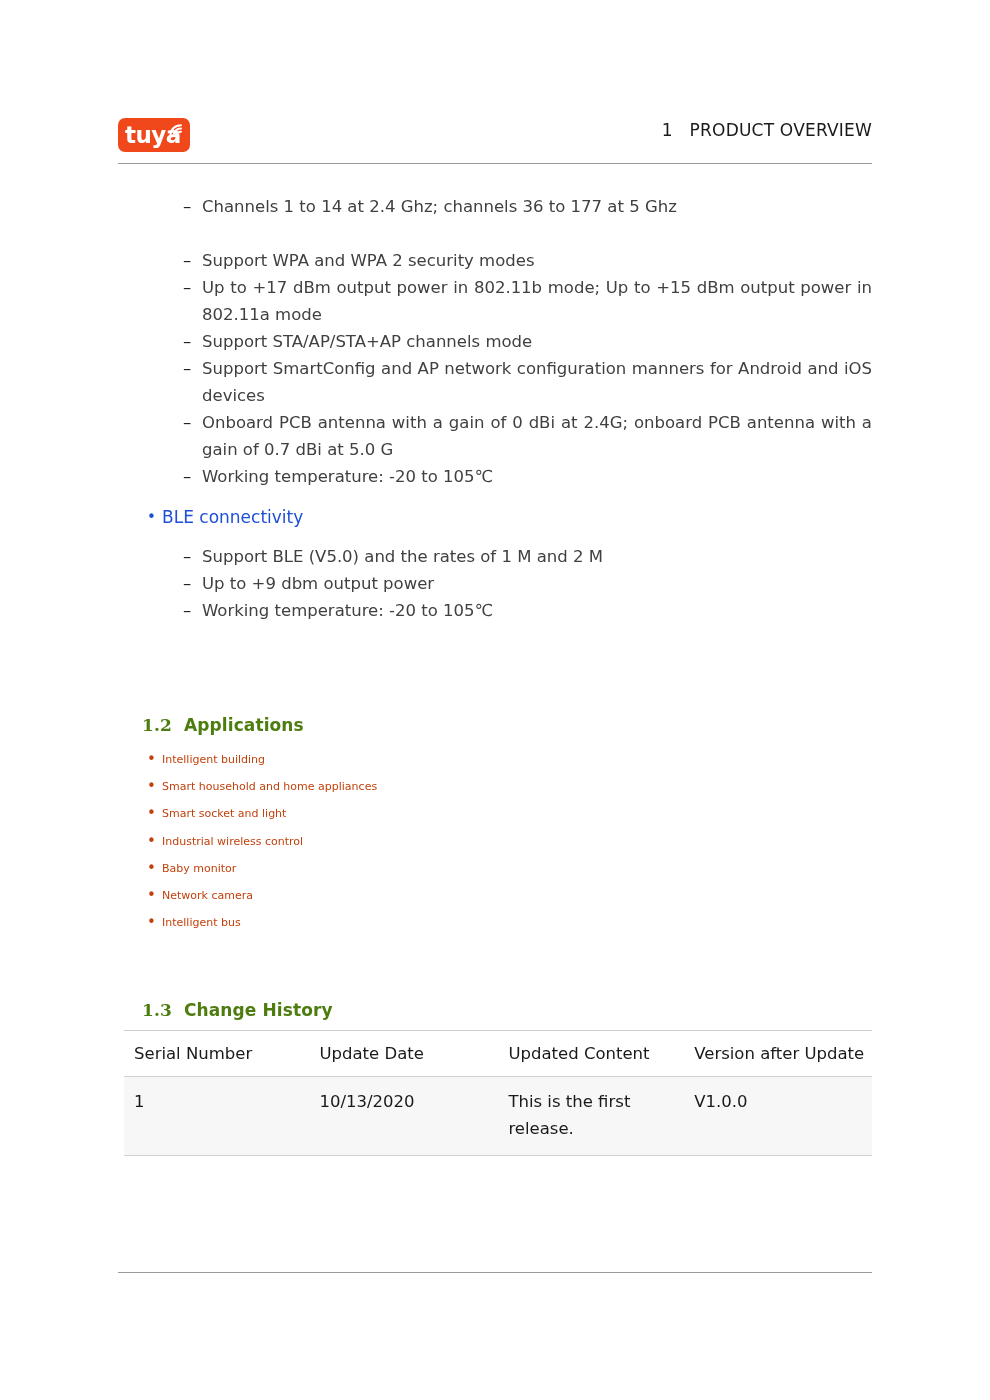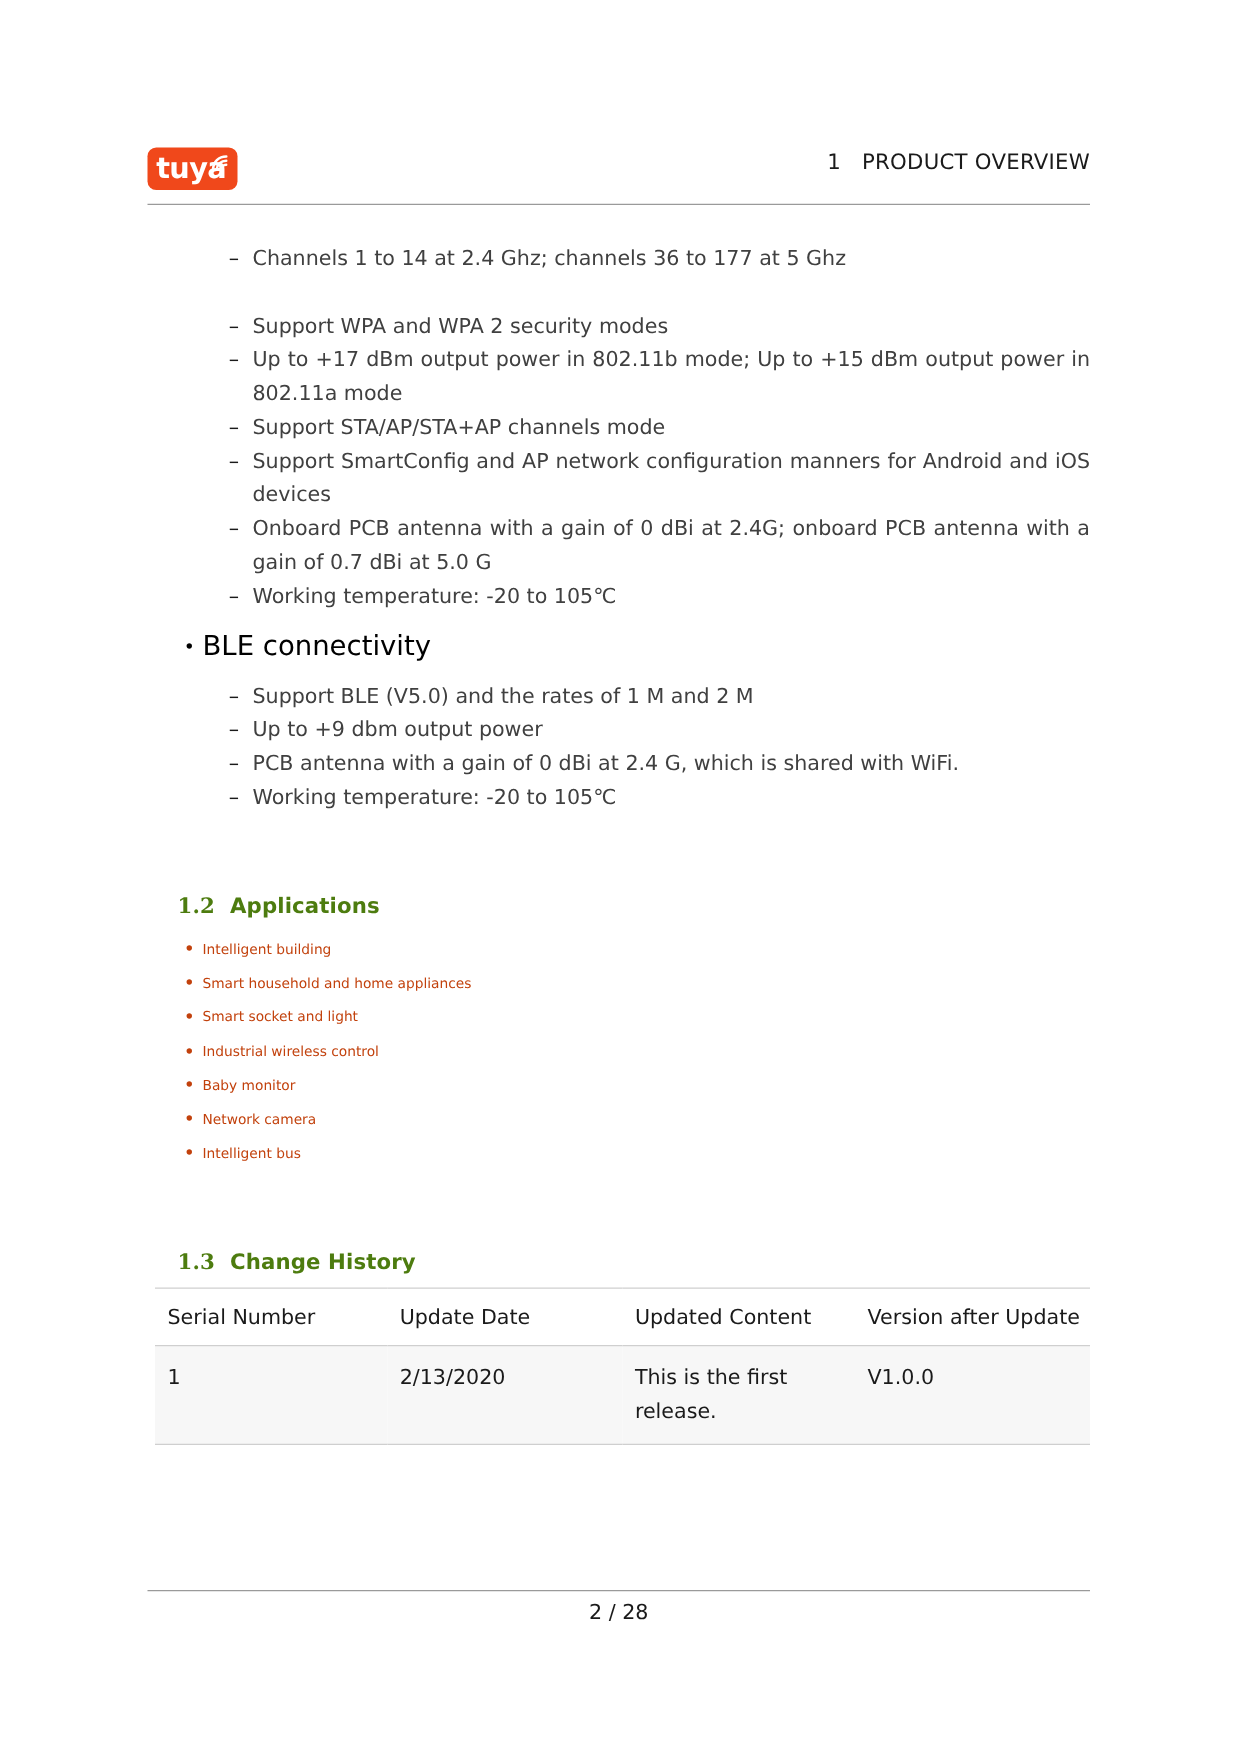--- a/index.html
+++ b/index.html
@@ -103,24 +103,24 @@
     color: #1a1a1a;
   }
   .dash-item > span {
     display: inline;
   }
 
   
   .bullet-row {
     position: absolute;
     left: 147px;
-    font-size: 22px;
+    font-size: 17px;
     line-height: 27px;
     padding-left: 15px;
-    color: #000000;
+    color: #1d4ed8;
   }
   .bullet-row::before {
     content: "\2022";
     position: absolute;
     left: 0;
     top: 0;
     font-size: 15px;
   }
 
   .app-list {
@@ -266,23 +266,20 @@
   <div class="bullet-row" style="top:504px;">
     <span>BLE connectivity</span>
   </div>
 
   <div class="dash-list" style="top:543px;">
     <div class="dash-item">
       <span>Support BLE (V5.0) and the rates of 1 M and 2 M</span>
     </div>
     <div class="dash-item">
       <span>Up to +9 dbm output power</span>
-    </div>
-    <div class="dash-item">
-      <span>PCB antenna with a gain of 0 dBi at 2.4 G, which is shared with WiFi.</span>
     </div>
     <div class="dash-item">
       <span>Working temperature: -20 to 105℃</span>
     </div>
   </div>
 
   <div class="heading" style="top:695px;">
     <span class="hnum">1.2</span><span>&nbsp;&nbsp;</span><span class="htext">Applications</span>
   </div>
 
@@ -320,24 +317,23 @@
         <tr>
           <th class="col-serial">Serial Number</th>
           <th class="col-date">Update Date</th>
           <th class="col-content">Updated Content</th>
           <th class="col-version">Version after Update</th>
         </tr>
       </thead>
       <tbody>
         <tr>
           <td>1</td>
-          <td>2/13/2020</td>
+          <td>10/13/2020</td>
           <td>This is the first release.</td>
           <td>V1.0.0</td>
         </tr>
       </tbody>
     </table>
   </div>
 
   <div class="footer-rule"></div>
-  <div class="footer-page">2 / 28</div>
 
 </div>
 
 </body></html>

